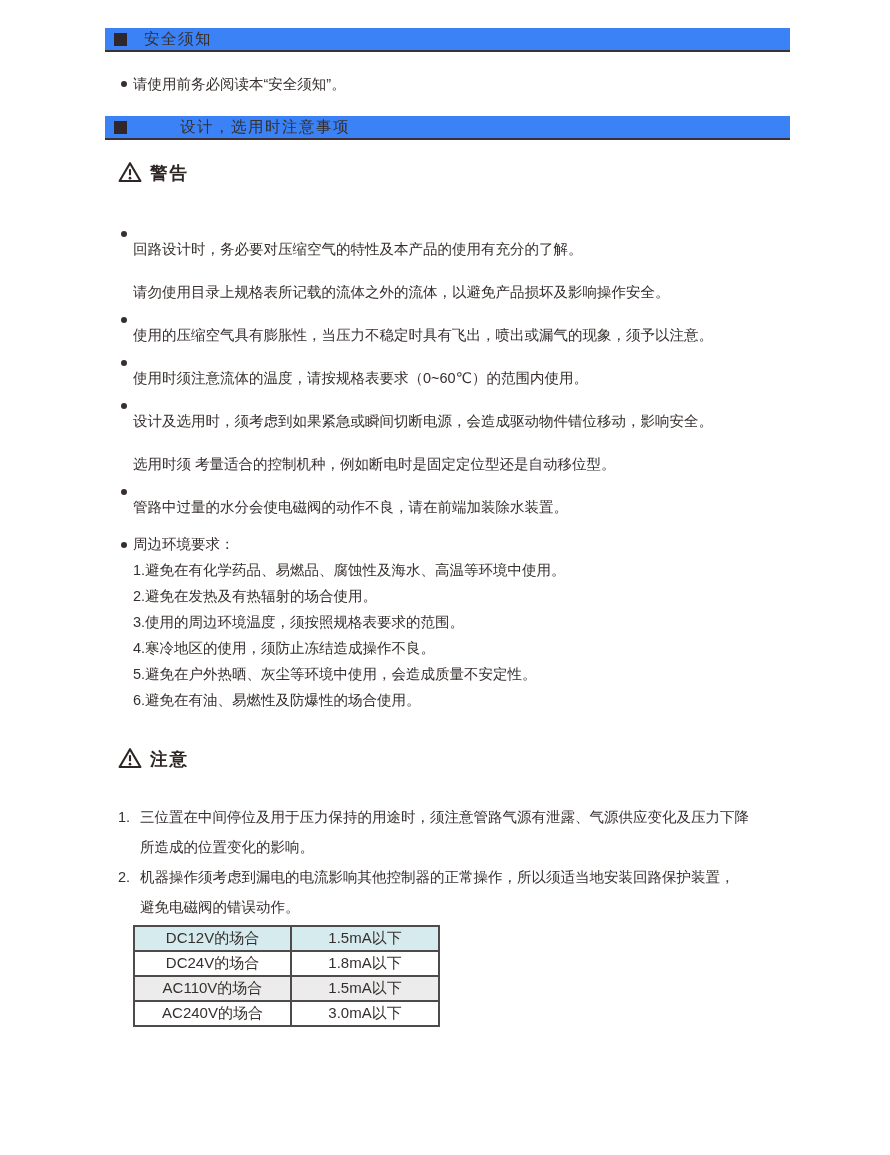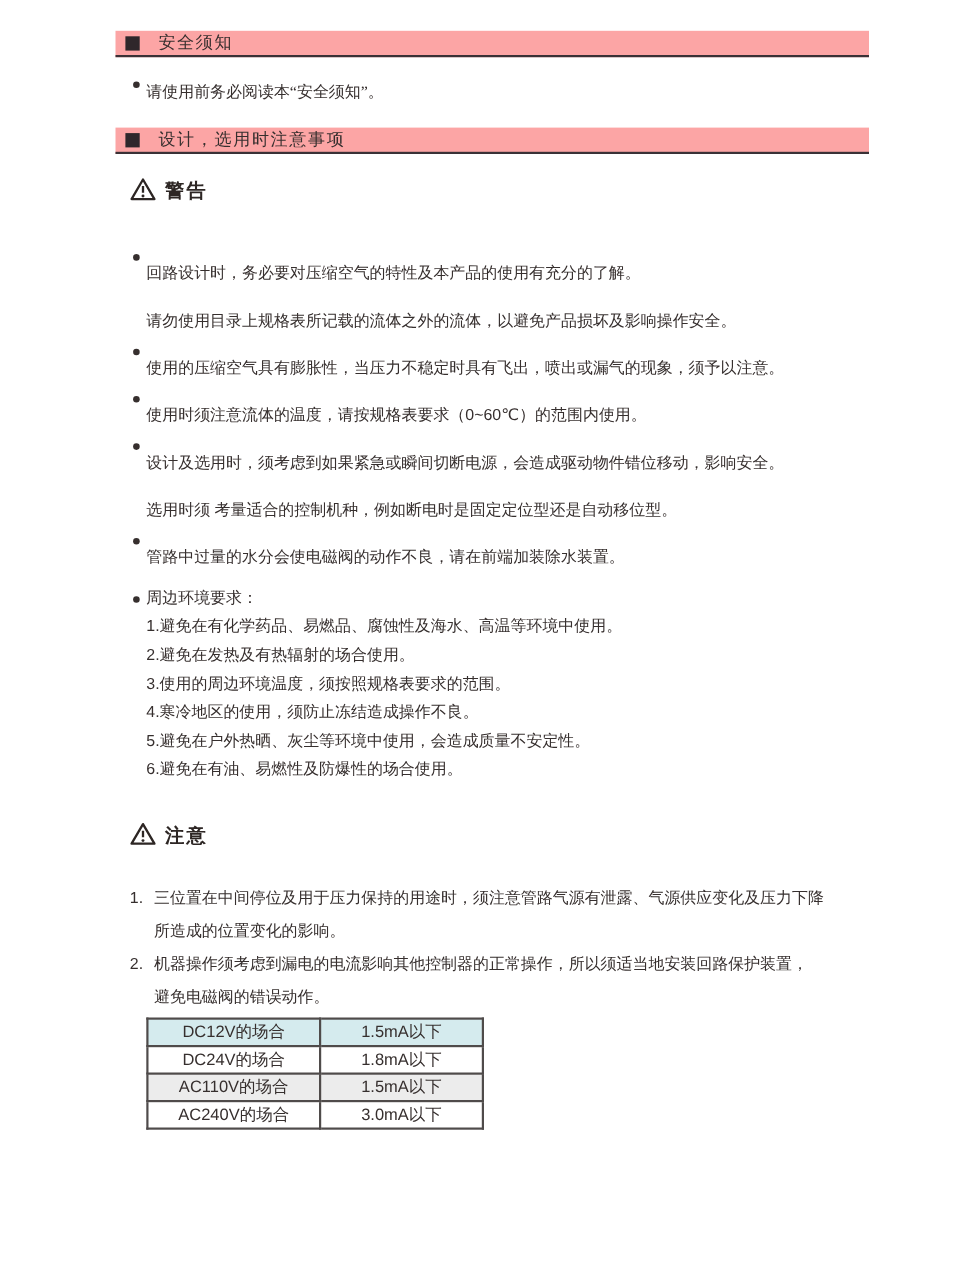--- a/index.html
+++ b/index.html
@@ -10,38 +10,38 @@
     font-family: "Liberation Sans", "DejaVu Sans", sans-serif;
     color: #362f2e;
     -webkit-font-smoothing: antialiased;
   }
   .page { position: relative; width: 890px; height: 1155px; overflow: hidden; }
 
   
   .section-bar {
     margin-left: 105px;
     width: 685px; height: 24px;
-    background: #fca5a5;
+    background: #3b82f6;
     border-bottom: 2px solid #3a3136;
     display: flex; align-items: center;
   }
   .bar-1 { margin-top: 28px; }
-  .bar-2 { margin-top: 22px; }
+  .bar-2 { margin-top: 22px; gap: 36px; }
   .sq {
     width: 13px; height: 13px;
     background: #2f272b;
     margin-left: 9px; flex: 0 0 auto;
   }
   .bar-title { margin-left: 17px; font-size: 15.5px; letter-spacing: 1.5px; }
 
   
   .notice-line {
     margin: 22px 0 0 121px;
-    display: flex; 
-    font-size: 14.5px; line-height: 20px; font-family: Liberation Serif, serif;
+    display: flex; align-items: center;
+    font-size: 14.5px; line-height: 20px;
   }
 
   .dot {
     width: 6px; height: 6px; border-radius: 50%;
     background: #362f2e; display: inline-block;
     flex: 0 0 auto; margin-right: 6px;
   }
 
   
   .hazard-heading {

